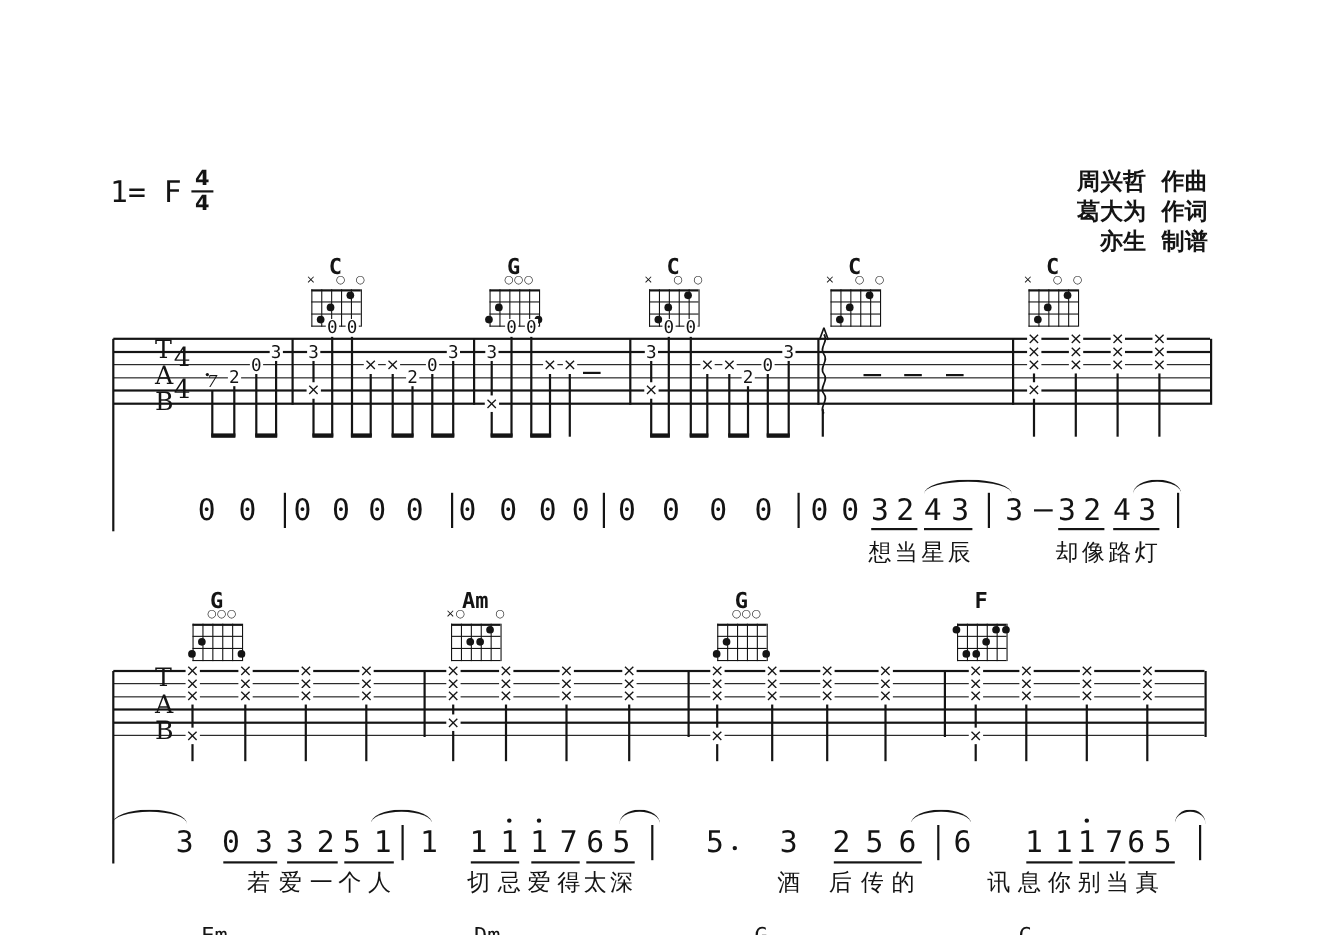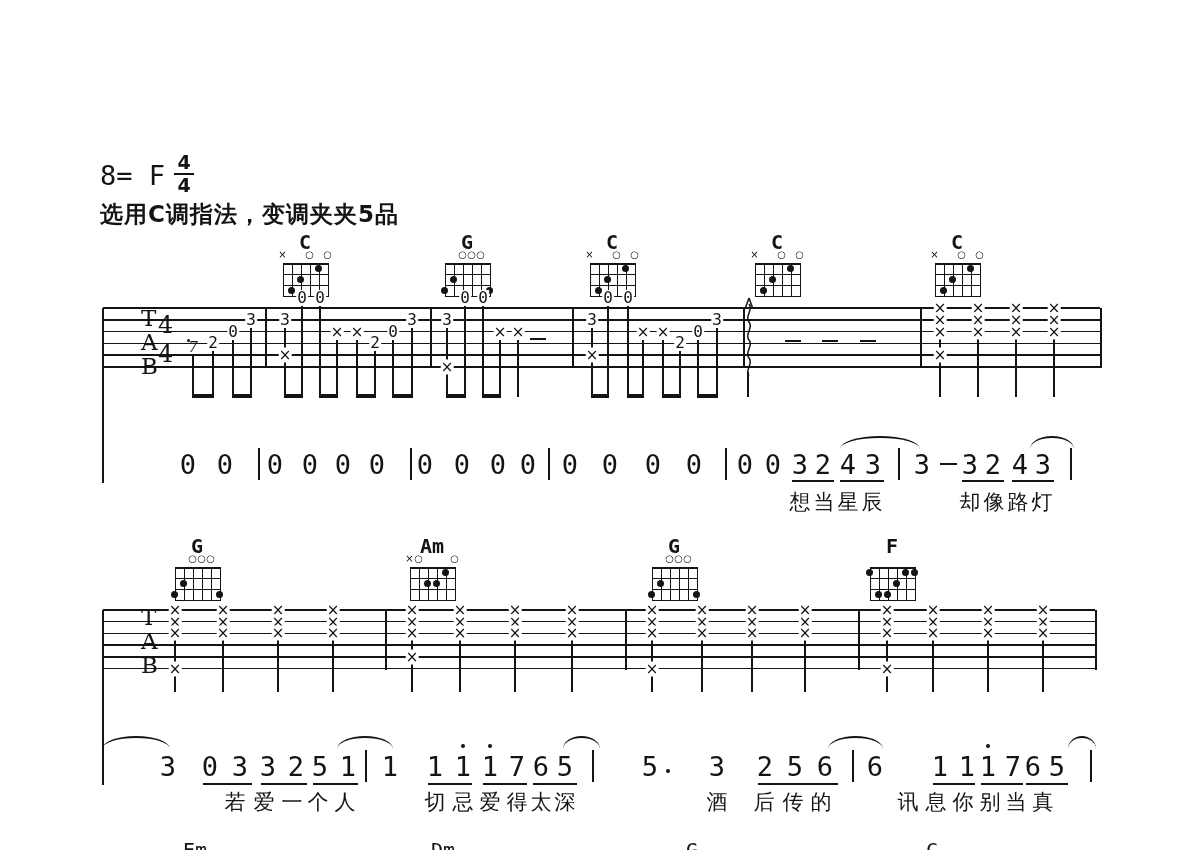--- a/index.html
+++ b/index.html
@@ -30,28 +30,41 @@
   .frac .bar{display:block;width:20px;height:2px;background:#141414;margin:1px auto;}
   .instruction{position:absolute;left:100px;top:199px;font-size:23px;font-weight:600;letter-spacing:1px;}
   .credits{position:absolute;right:102px;top:152px;font-size:21px;font-weight:600;line-height:27px;}
   .credits .row{display:flex;justify-content:flex-end;gap:14px;}
 </style>
 </head>
 <body>
 
 <div id="page">
 
-  <div class="keyline">8= F</div>
+  <div class="keyline">1= F</div>
   <div class="frac">
     <span>4</span>
     <span class="bar"></span>
     <span>4</span>
   </div>
-  <div class="instruction">选用C调指法，变调夹夹5品</div>
 
+  <div class="credits">
+    <div class="row">
+      <span>周兴哲</span>
+      <span>作曲</span>
+    </div>
+    <div class="row">
+      <span>葛大为</span>
+      <span>作词</span>
+    </div>
+    <div class="row">
+      <span>亦生</span>
+      <span>制谱</span>
+    </div>
+  </div>
 <div class="chlabel" style="left: 305px; top: 242px;">C</div>
     <div class="chmark" style="left: 282.5px; top: 255px;">×</div>
     <div class="chmark" style="left: 309.5px; top: 255px;">○</div>
     <div class="chmark" style="left: 327.5px; top: 255px;">○</div>
     <div class="ln" style="left: 282.5px; top: 263px; width: 45px; height: 1.6px;"></div>
     <div class="ln" style="left: 282.5px; top: 274px; width: 45px; height: 1.1px;"></div>
     <div class="ln" style="left: 282.5px; top: 285px; width: 45px; height: 1.1px;"></div>
     <div class="ln" style="left: 282.5px; top: 296px; width: 45px; height: 1.1px;"></div>
     <div class="ln" style="left: 282.5px; top: 263px; width: 1.1px; height: 33.5px;"></div>
     <div class="ln" style="left: 291.5px; top: 263px; width: 1.1px; height: 33.5px;"></div>

